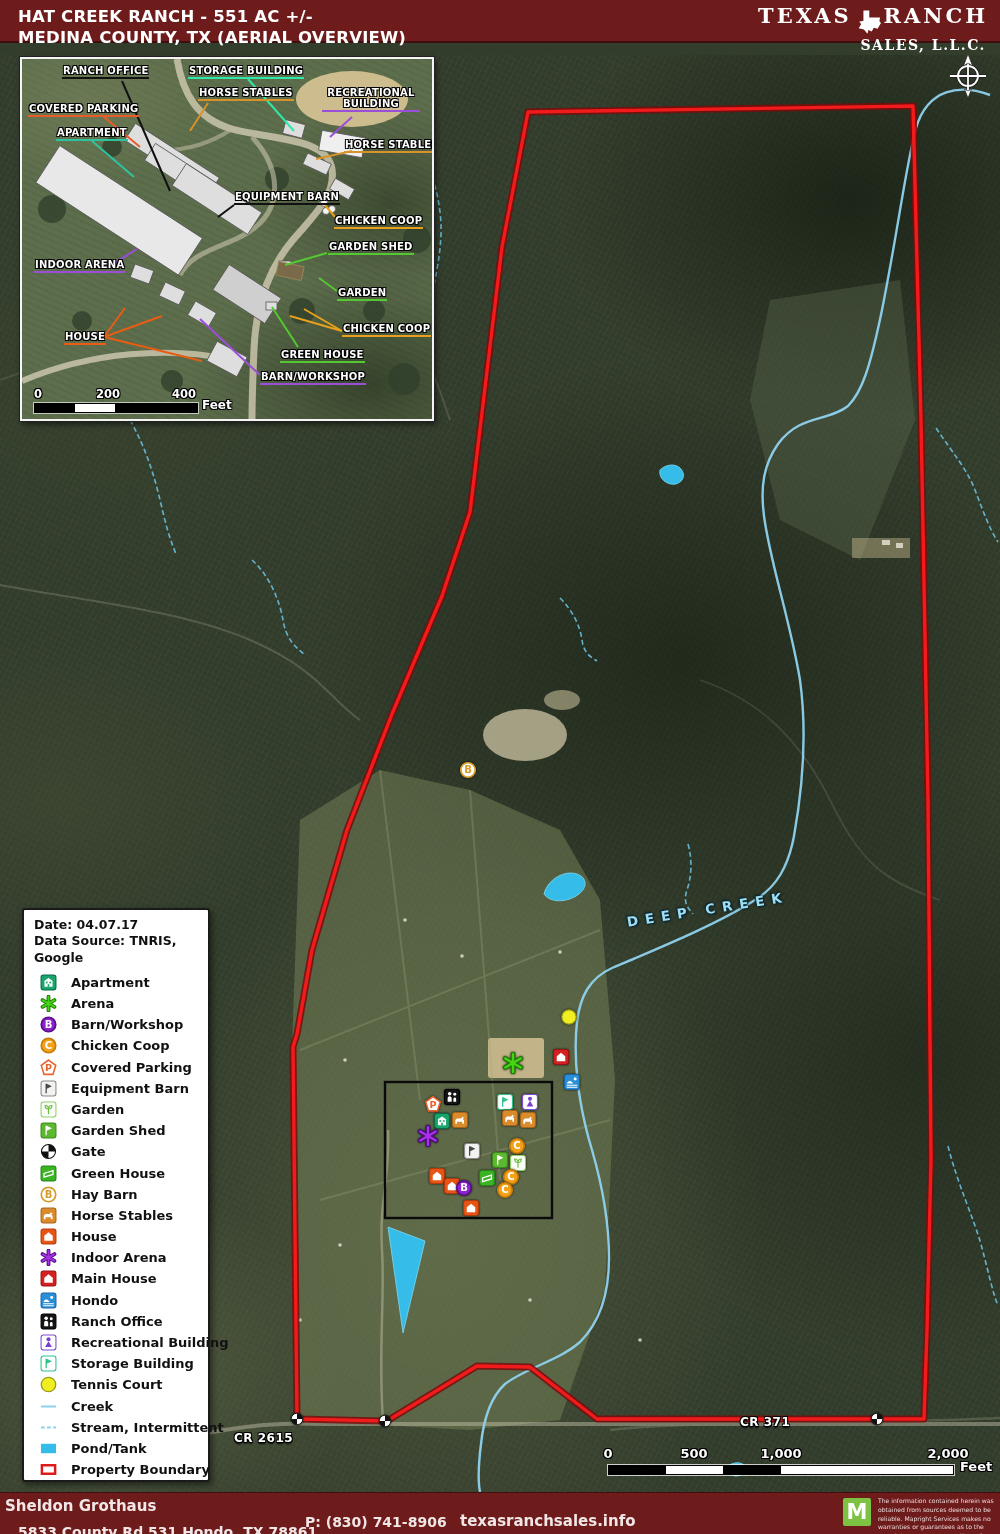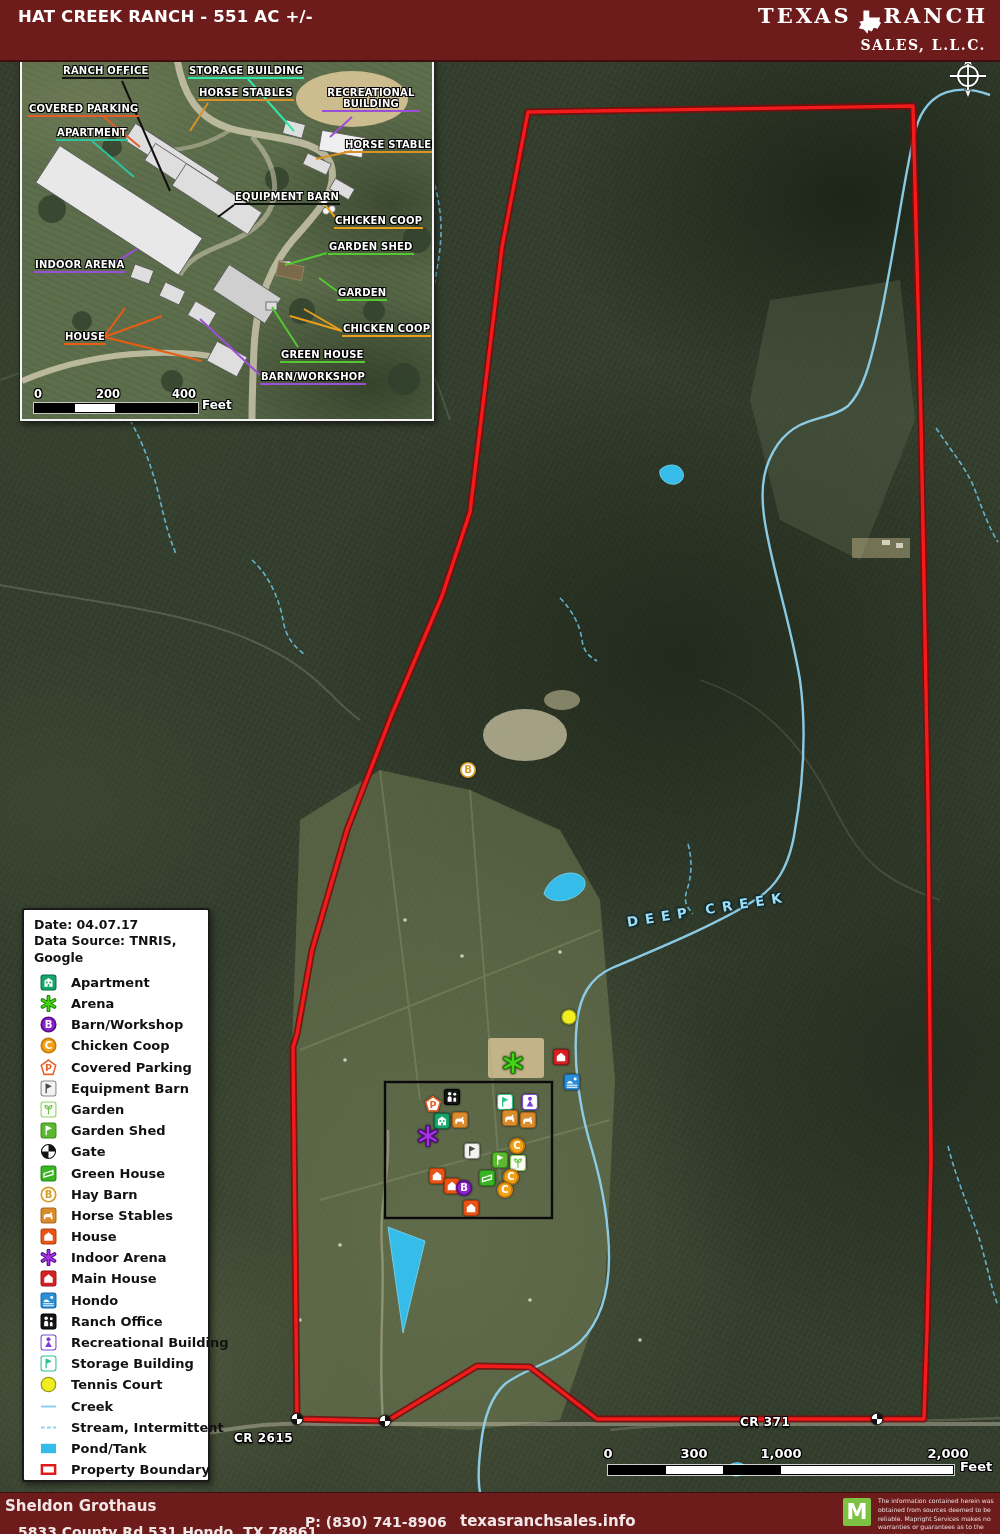--- a/index.html
+++ b/index.html
@@ -77,21 +77,21 @@
   #legend{position:absolute;left:22px;top:908px;width:188px;height:574px;z-index:5;background:#fff;
     border:2px solid #1a1a1a;border-radius:3px;box-shadow:2px 3px 6px rgba(0,0,0,.5);
     padding:7px 0 0 10px;box-sizing:border-box;color:#111;}
   .lg-date,.lg-src{font-size:12.5px;font-weight:bold;line-height:1.3;}
   #legend-items{margin-top:6px;}
   .leg-row{display:flex;align-items:center;height:21.2px;}
   .leg-row .sw{width:17px;height:17px;flex:0 0 17px;margin-left:6px;}
   .leg-row .sw svg{width:100%;height:100%;display:block;}
   .leg-row .lbl{font-size:13px;font-weight:bold;margin-left:14px;white-space:nowrap;}
   
-  #topbar{position:absolute;left:0;top:0;width:1000px;height:62px;z-index:6;background:#6e1b1b;
+  #topbar{position:absolute;left:0;top:0;width:1000px;height:43px;z-index:6;background:#6e1b1b;
     border-bottom:2px solid #3f0e0e;box-sizing:border-box;}
   #title{position:absolute;left:18px;top:6px;color:#fff;font-weight:bold;font-size:16.5px;line-height:1.28;letter-spacing:.2px;}
   #logo{position:absolute;right:12px;top:3px;width:230px;color:#fff;font-family:"DejaVu Serif","Liberation Serif",serif;}
   #logo .lrow{display:flex;align-items:flex-start;justify-content:flex-end;gap:4px;}
   #logo .lg1{font-size:21px;font-weight:bold;letter-spacing:3px;}
   #logo svg{width:42px;height:40px;margin:0 -2px;}
   #logo .lg2{text-align:right;font-size:14px;font-weight:bold;letter-spacing:1.5px;margin:-6px 2px 0 0;}
   #botbar{position:absolute;left:0;top:1492px;width:1000px;height:42px;z-index:6;background:#6e1b1b;
     border-top:1px solid #3f0e0e;color:#f2e6e6;}
   .f-name{position:absolute;left:5px;top:4px;font-size:15px;font-weight:bold;}
@@ -365,21 +365,21 @@
         </svg>
       </div>
     </div>
 
   <div class="maplabel" id="lbl-deepcreek">DEEP CREEK</div>
   <div class="maplabel roadlbl" id="lbl-cr2615">CR 2615</div>
   <div class="maplabel roadlbl" id="lbl-cr371">CR 371</div>
 
   <div id="main-scale">
     <span class="tick t0">0</span>
-    <span class="tick t1">300</span>
+    <span class="tick t1">500</span>
     <span class="tick t2">1,000</span>
     <span class="tick t3">2,000</span>
     <div class="bar">
         <i class="s1"></i>
         <i class="s2"></i>
         <i class="s3"></i>
         <i class="s4"></i>
       </div>
     <span class="unit">Feet</span>
   </div>
@@ -706,20 +706,21 @@
             </svg>
           </span>
           <span class="lbl">Property Boundary</span>
         </div>
       </div>
   </div>
 
   <header id="topbar">
     <div id="title">
       <div>HAT CREEK RANCH - 551 AC +/-</div>
+      <div>MEDINA COUNTY, TX (AERIAL OVERVIEW)</div>
     </div>
     <div id="logo">
       <div class="lrow">
         <span class="lg1">TEXAS</span>
         <svg viewBox="0 0 62 58">
           <path d="M21 1h13v16h24l-1.5 8 3.5 4-7.5 13-8.5-2.5-4.5 8.5-7.5-3.5-2 8.5-8-9.5-11.5-3 5.5-9-4.5-5.5 9.5-2z" fill="#ffffff"></path>
         </svg>
         <span class="lg1">RANCH</span>
       </div>
       <div class="lg2">SALES, L.L.C.</div>

